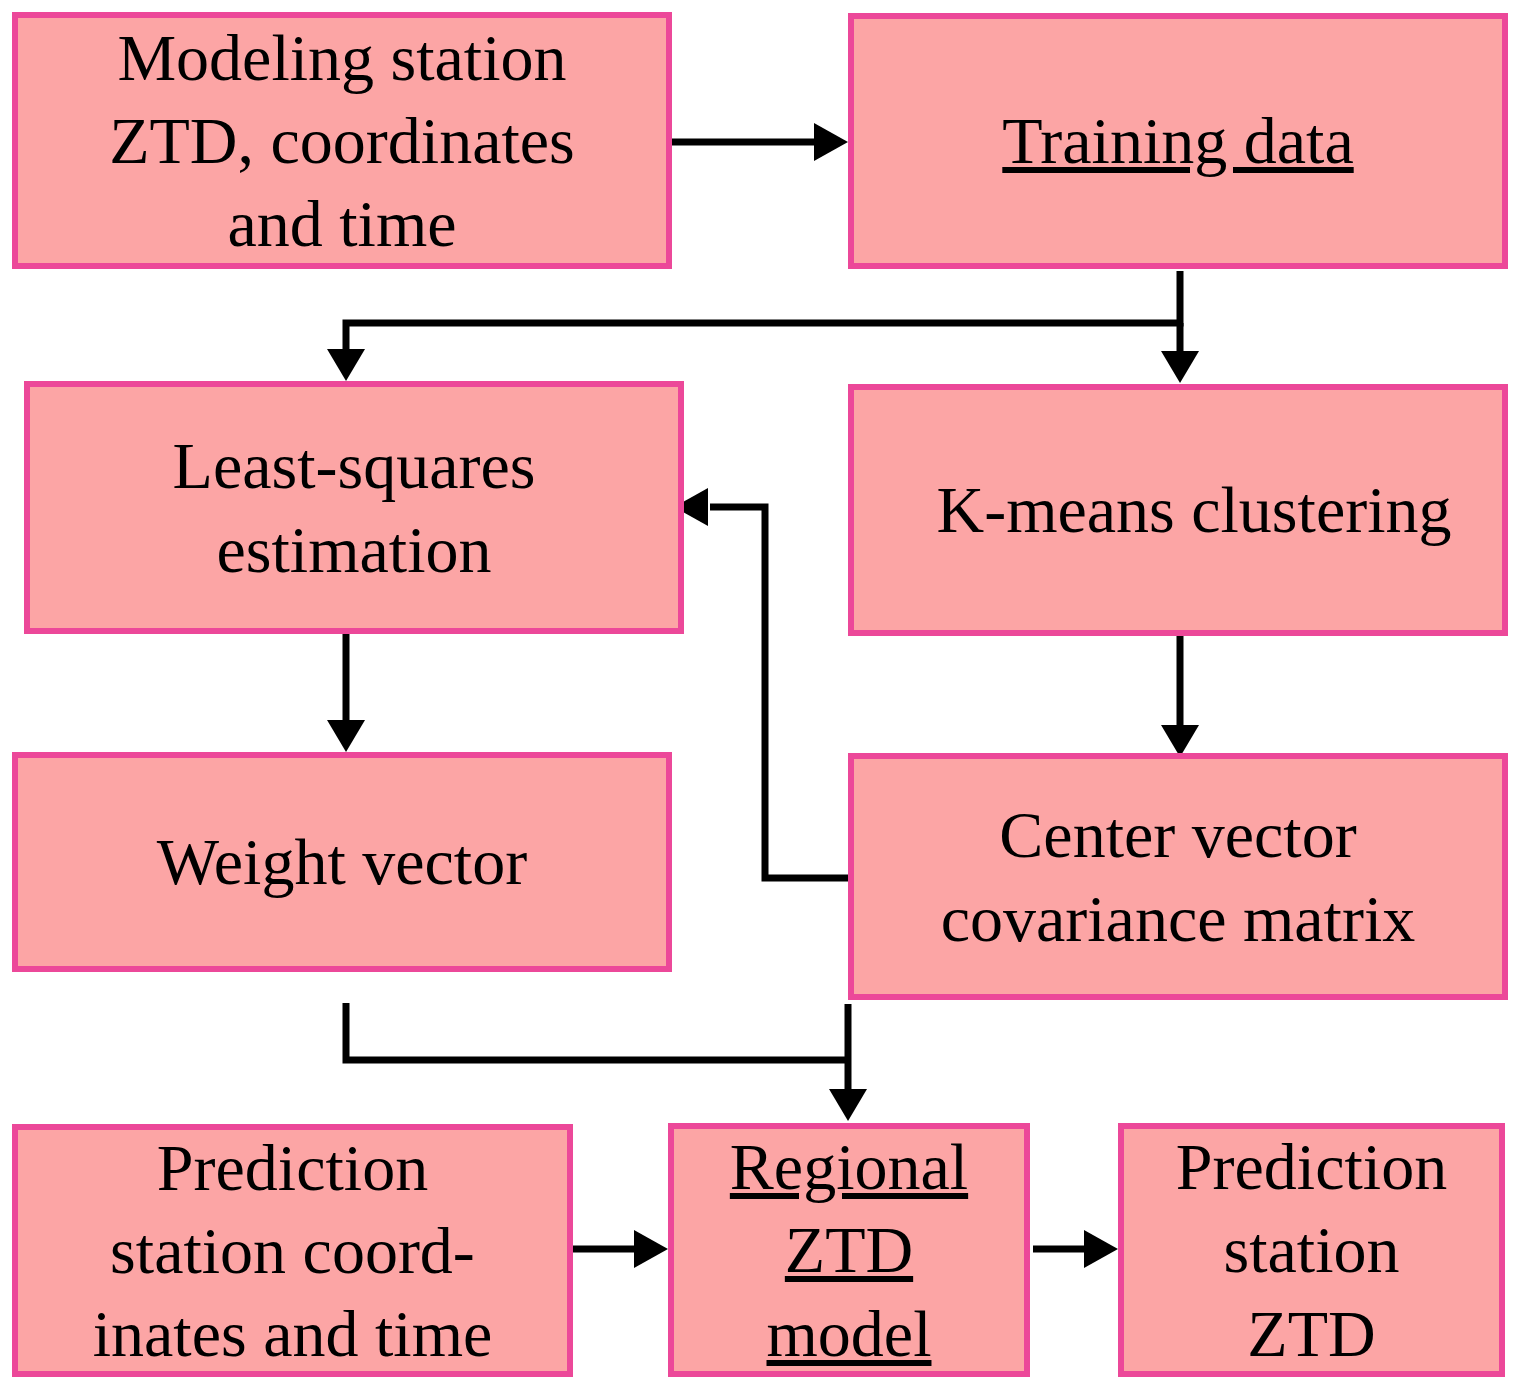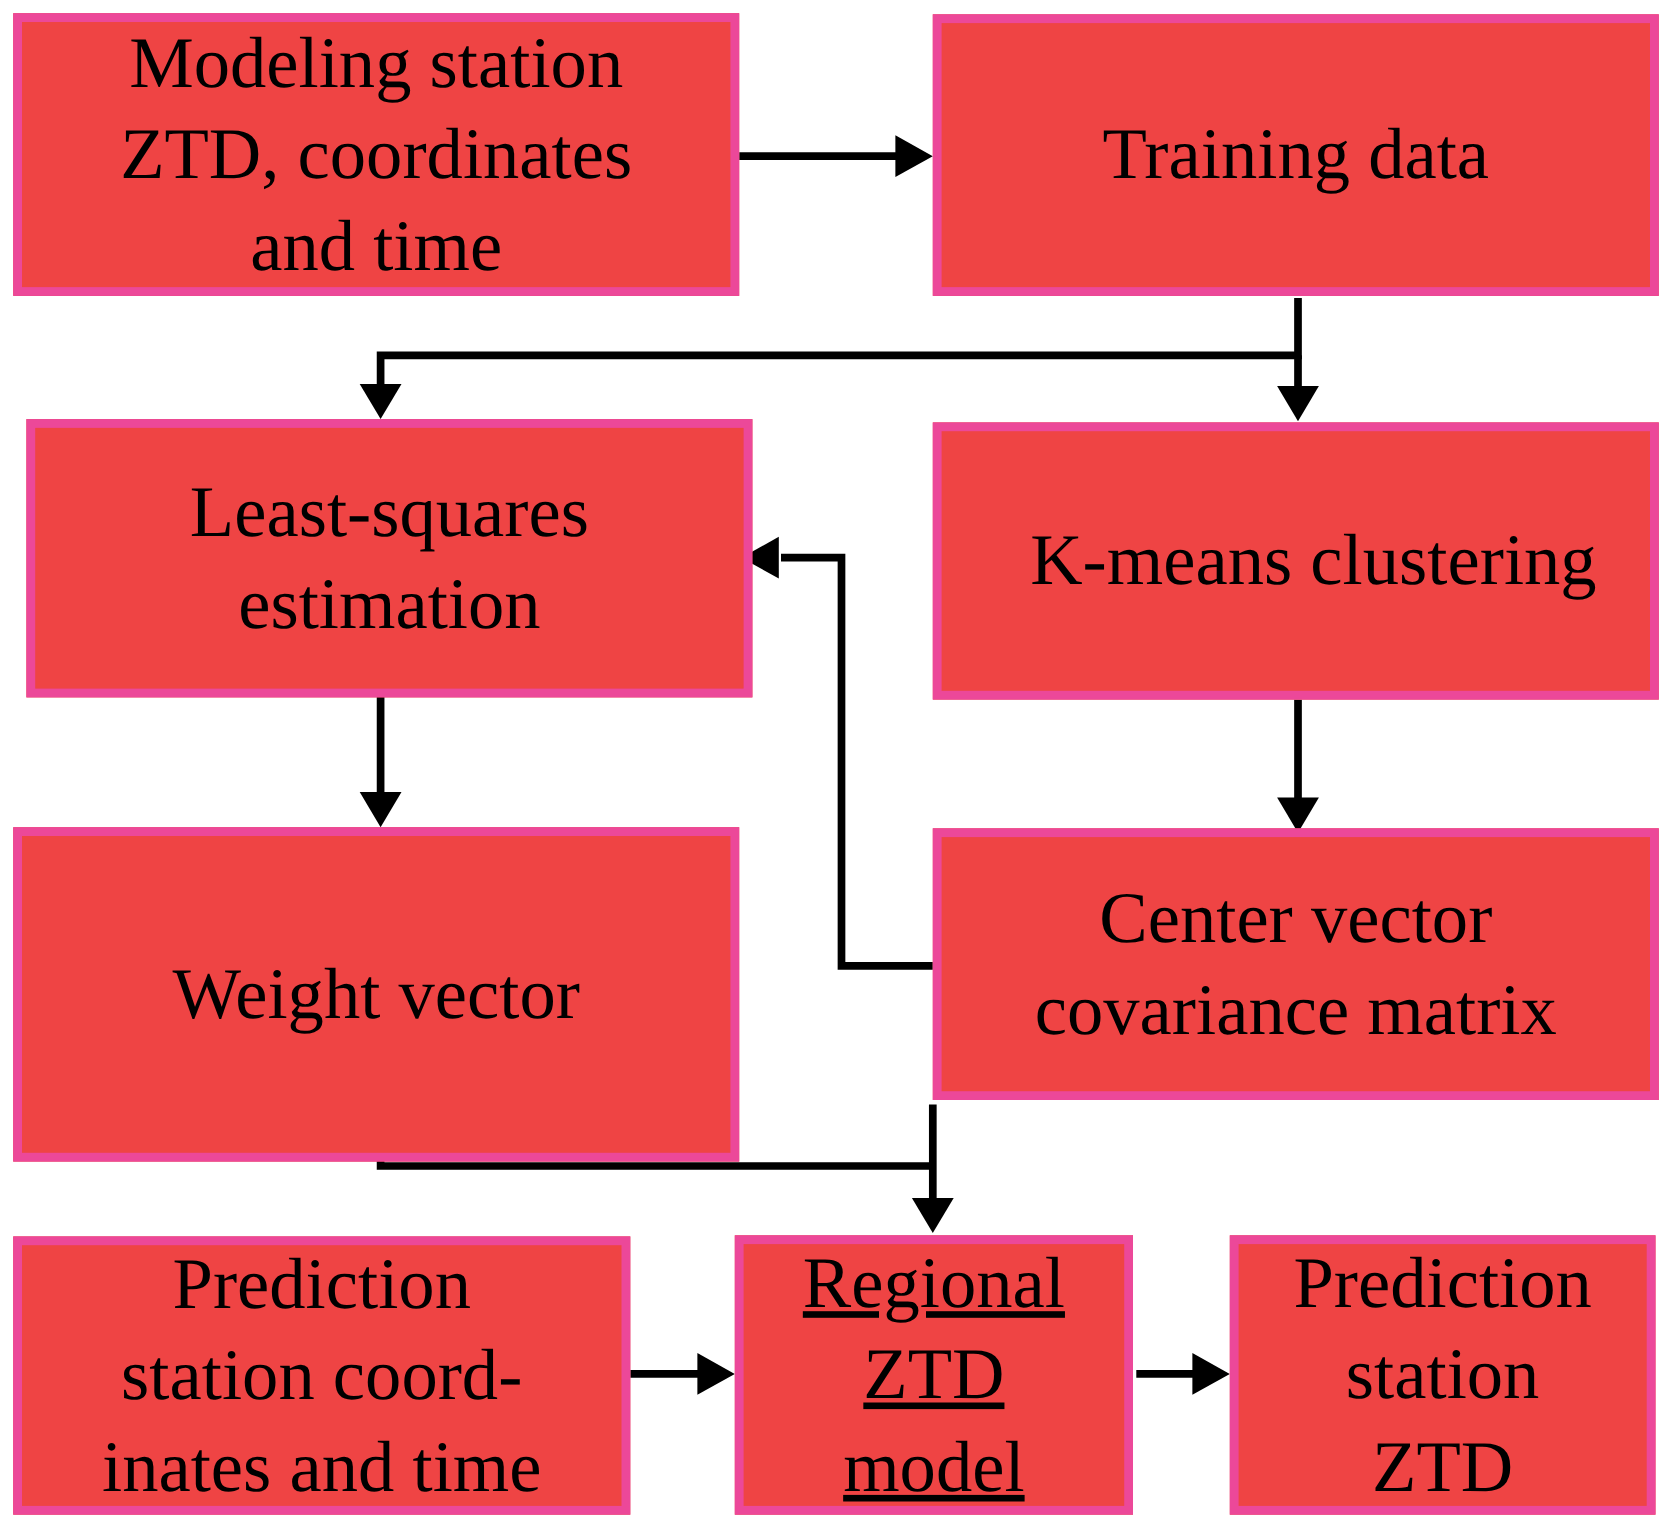--- a/index.html
+++ b/index.html
@@ -28,22 +28,22 @@
     stroke: #000000;
     stroke-width: 7;
   }
   .edges polygon {
     fill: #000000;
     stroke: none;
   }
   .node {
     position: absolute;
     box-sizing: border-box;
-    border: 8px solid #ec4899;
-    background: #ef4444;
+    border: 6px solid #ec4899;
+    background: #fca5a5;
     display: flex;
     align-items: center;
     justify-content: center;
     text-align: center;
   }
   .node .label {
     white-space: pre-line;
     font-size: 66px;
     line-height: 1.26;
     color: #000000;
@@ -95,34 +95,34 @@
       <polygon points="1118,1249 1084,1230 1084,1268"></polygon>
     </g>
   </svg>
 
   <div class="node" style="left:12px; top:12px; width:660px; height:257px;">
     <span class="label">Modeling station
 ZTD, coordinates
 and time</span>
   </div>
 
-  <div class="node" style="left:848px; top:13px; width:660px; height:256px;">
+  <div class="node" style="left:848px; top:13px; width:660px; height:256px;text-decoration:underline;">
     <span class="label">Training data</span>
   </div>
 
   <div class="node" style="left:24px; top:381px; width:660px; height:253px;">
     <span class="label">Least-squares
 estimation</span>
   </div>
 
   <div class="node" style="left:848px; top:384px; width:660px; height:252px;padding-left:32px;">
     <span class="label">K-means clustering</span>
   </div>
 
-  <div class="node" style="left:12px; top:752px; width:660px; height:304px;">
+  <div class="node" style="left:12px; top:752px; width:660px; height:220px;">
     <span class="label">Weight vector</span>
   </div>
 
   <div class="node" style="left:848px; top:753px; width:660px; height:247px;">
     <span class="label">Center vector
 covariance matrix</span>
   </div>
 
   <div class="node" style="left:12px; top:1124px; width:561px; height:253px;">
     <span class="label">Prediction

